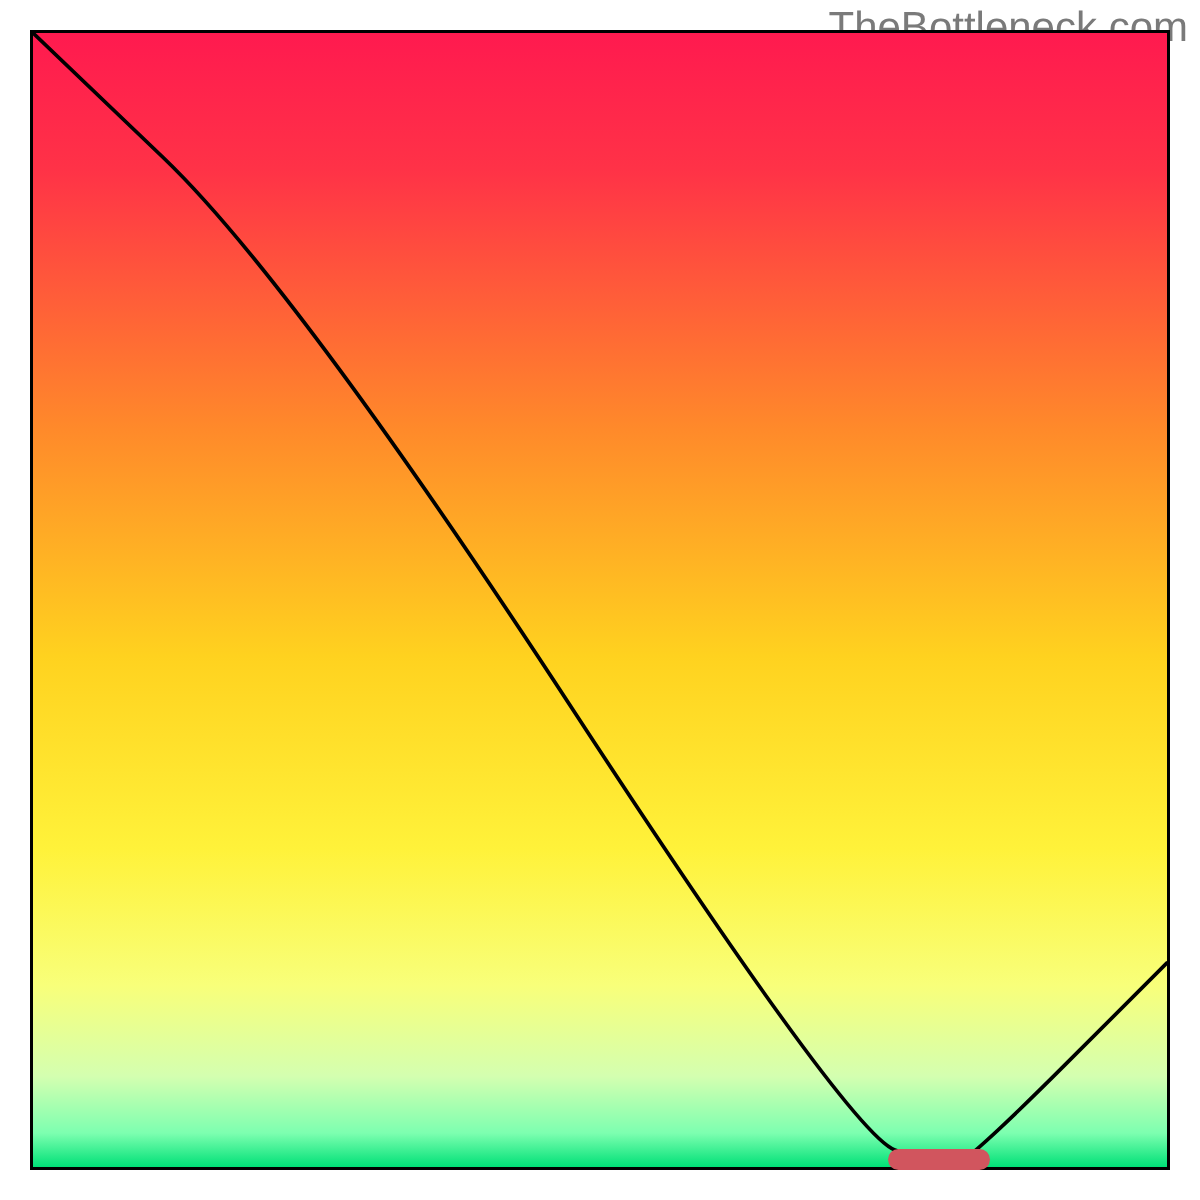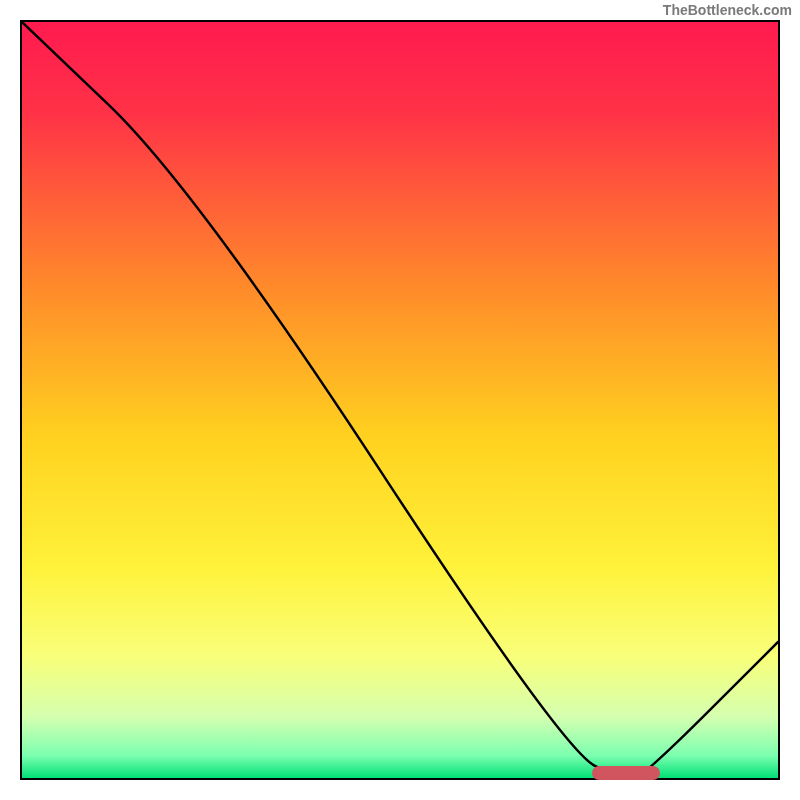--- a/index.html
+++ b/index.html
@@ -8,22 +8,22 @@
     width: 800px;
     height: 800px;
     overflow: hidden;
     background: #ffffff;
     font-family: Arial, Helvetica, sans-serif;
   }
   .attribution {
     position: absolute;
     top: 2px;
     right: 8px;
-    font-size: 14px;
-    font-weight: bold;
+    font-size: 28px;
+    font-weight: normal;
     color: #7a7a7a;
     letter-spacing: 0px;
   }
   .plot-area {
     position: absolute;
     left: 20px;
     top: 20px;
     width: 760px;
     height: 760px;
     box-sizing: border-box;

